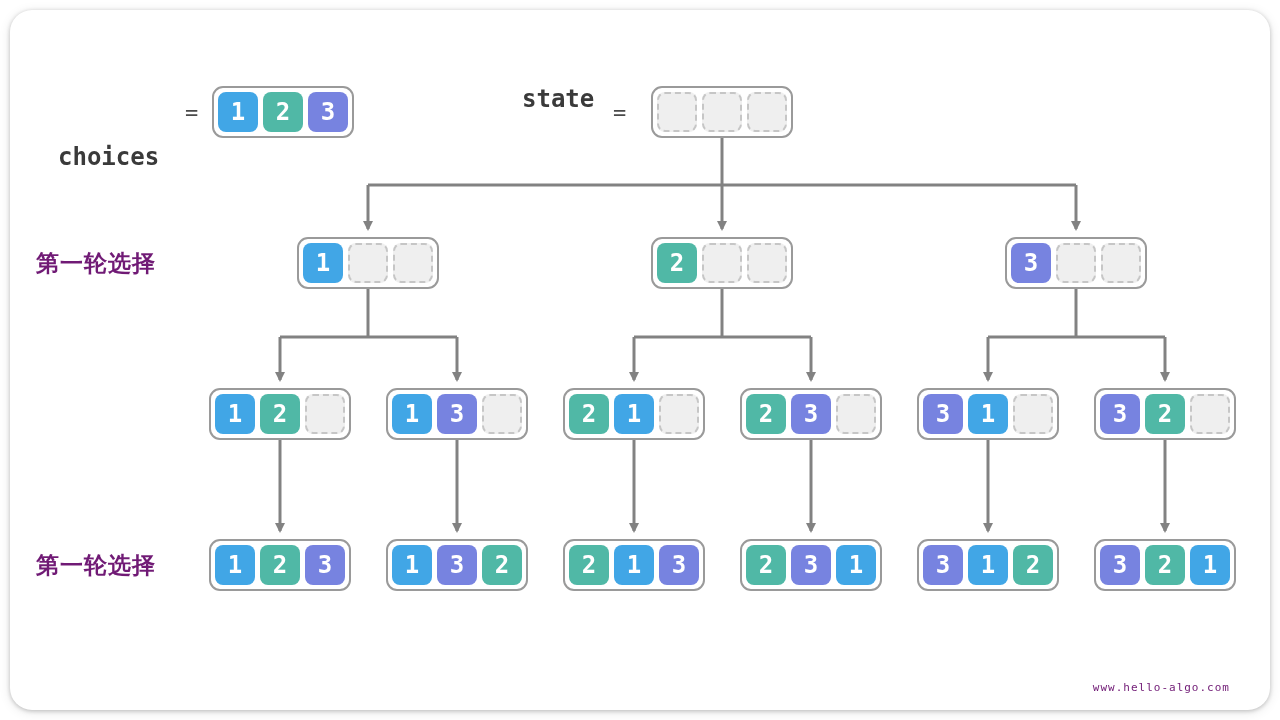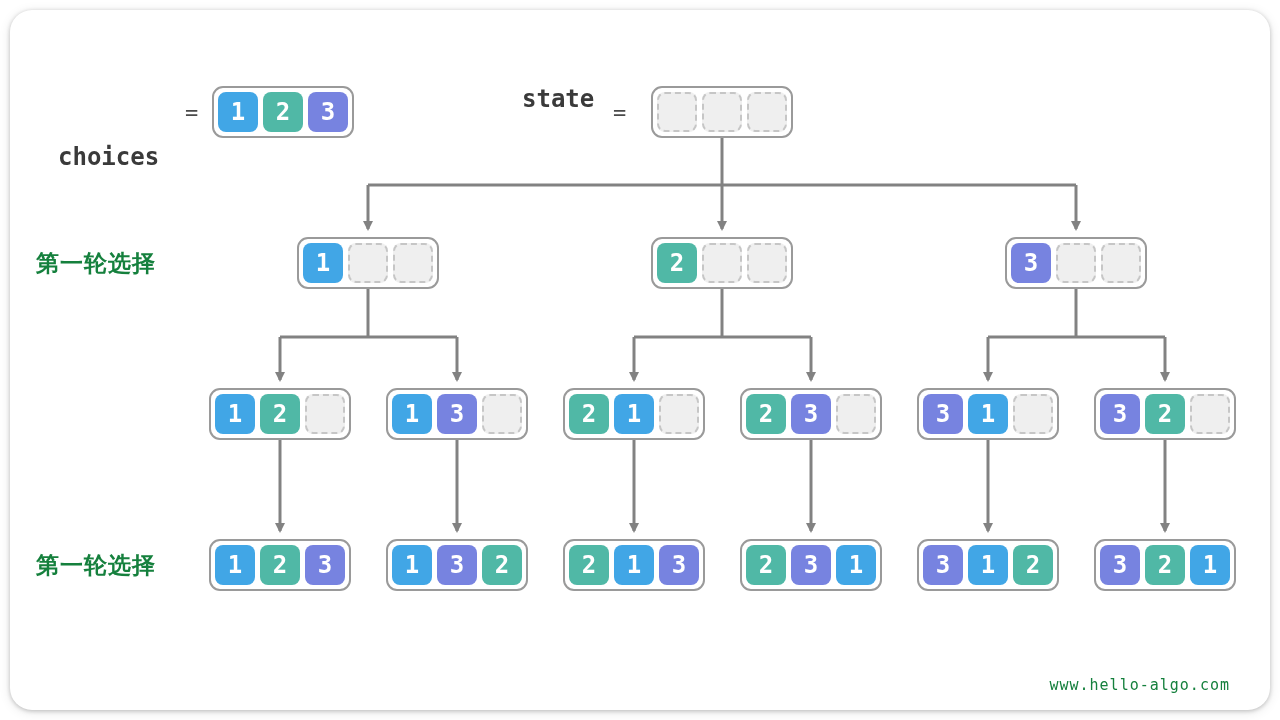--- a/index.html
+++ b/index.html
@@ -28,25 +28,25 @@
   }
   .cell {
     width:40px; height:40px; box-sizing:border-box; border-radius:8px;
     display:flex; align-items:center; justify-content:center;
     font-family:"DejaVu Sans Mono", monospace; font-weight:bold; font-size:24px; color:#ffffff;
   }
   .cell.empty { background:#efefef; border:2px dashed #c6c6c6; }
   .row-label {
     position:absolute; left:36px; width:180px;
     font-family:"Liberation Sans", sans-serif; font-size:23px; font-weight:600;
-    color:#15803d; line-height:32px; letter-spacing:1px; white-space:nowrap;
+    color:#701a75; line-height:32px; letter-spacing:1px; white-space:nowrap;
   }
   .watermark {
     position:absolute; right:50px; bottom:26px;
-    font-family:"DejaVu Sans Mono", monospace; font-size:15px; color:#15803d;
+    font-family:"DejaVu Sans Mono", monospace; font-size:11px; color:#701a75;
     letter-spacing:1px;
   }
 </style>
 </head>
 <body>
 
 <div class="stage">
   <div class="card"></div>
 
   <div class="connector-holder">

